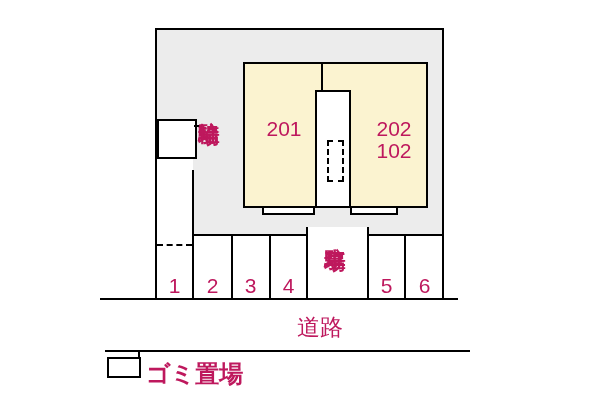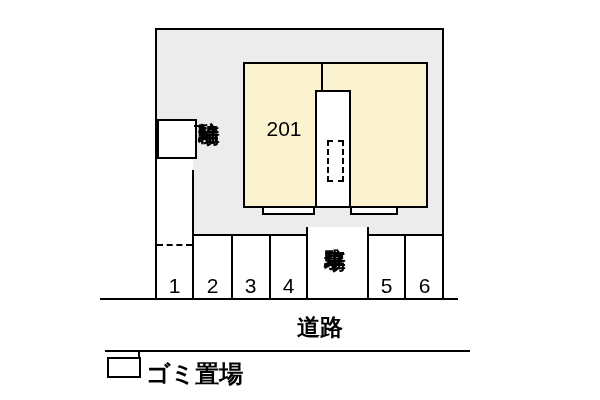--- a/index.html
+++ b/index.html
@@ -1,21 +1,21 @@
 <!DOCTYPE html>
 <html><head>
 <meta charset="utf-8">
 <style>
   html,body{margin:0;padding:0;background:#fff;}
   #canvas{
     position:relative;
     width:600px;height:400px;
     background:#ffffff;
     font-family:"Liberation Sans","DejaVu Sans",sans-serif;
-    color:#000000;
+    color:#be185d;
     overflow:hidden;
   }
   .abs{position:absolute;box-sizing:border-box;}
   .fill-gray{background:#ececec;}
   .fill-white{background:#ffffff;}
   .fill-cream{background:#fbf3d0;}
   .bd{border:2px solid #000;}
   .hline{border-top:2px solid #000;height:0;}
   .vline{border-left:2px solid #000;width:0;}
   .hdash{border-top:2px dashed #000;height:0;}
@@ -48,20 +48,24 @@
 
   <div class="abs fill-white bd" style="left:262px;top:206px;width:53px;height:9px;"></div>
   <div class="abs fill-white bd" style="left:350px;top:206px;width:48px;height:9px;"></div>
 
   <div class="abs fill-white bd" style="left:315px;top:90px;width:36px;height:118px;"></div>
   <div class="abs dashbox" style="left:327px;top:140px;width:17px;height:42px;"></div>
 
   <div class="abs lbl" style="left:249px;top:118px;width:70px;">
     <div>201</div>
   </div>
+  <div class="abs lbl" style="left:359px;top:118px;width:70px;">
+    <div>202</div>
+    <div>102</div>
+  </div>
 
   <div class="abs fill-white bd" style="left:157px;top:119px;width:40px;height:40px;"></div>
   <div class="abs hline" style="left:194px;top:125px;width:10px;"></div>
   <div class="abs vtext" style="left:199px;top:104px;font-size:21px;height:80px;">駐輪場</div>
 
   <div class="abs vline" style="left:192px;top:170px;height:128px;"></div>
   <div class="abs hdash" style="left:157px;top:244px;width:35px;"></div>
 
   <div class="abs hline" style="left:192px;top:234px;width:115px;"></div>
   <div class="abs hline" style="left:368px;top:234px;width:75px;"></div>
@@ -77,19 +81,19 @@
   <div class="abs num" style="left:232px;top:274px;width:37px;">3</div>
   <div class="abs num" style="left:270px;top:274px;width:37px;">4</div>
   <div class="abs num" style="left:368px;top:274px;width:37px;">5</div>
   <div class="abs num" style="left:406px;top:274px;width:37px;">6</div>
 
   <div class="abs vtext" style="left:325px;top:230px;font-size:21px;height:70px;">駐車場</div>
 
   <div class="abs hline" style="left:100px;top:298px;width:358px;"></div>
   <div class="abs hline" style="left:105px;top:350px;width:365px;"></div>
 
-  <div class="abs" style="left:280px;top:312px;width:80px;font-size:23px;font-weight:bold;text-align:center;">道路</div>
+  <div class="abs" style="left:280px;top:312px;width:80px;font-size:23px;font-weight:normal;text-align:center;">道路</div>
 
   <div class="abs fill-white bd" style="left:107px;top:357px;width:34px;height:21px;"></div>
   <div class="abs vline" style="left:138px;top:351px;height:7px;"></div>
   <div class="abs" style="left:146px;top:358px;font-size:24px;font-weight:bold;">ゴミ置場</div>
 
 </div>
 
 </body></html>

